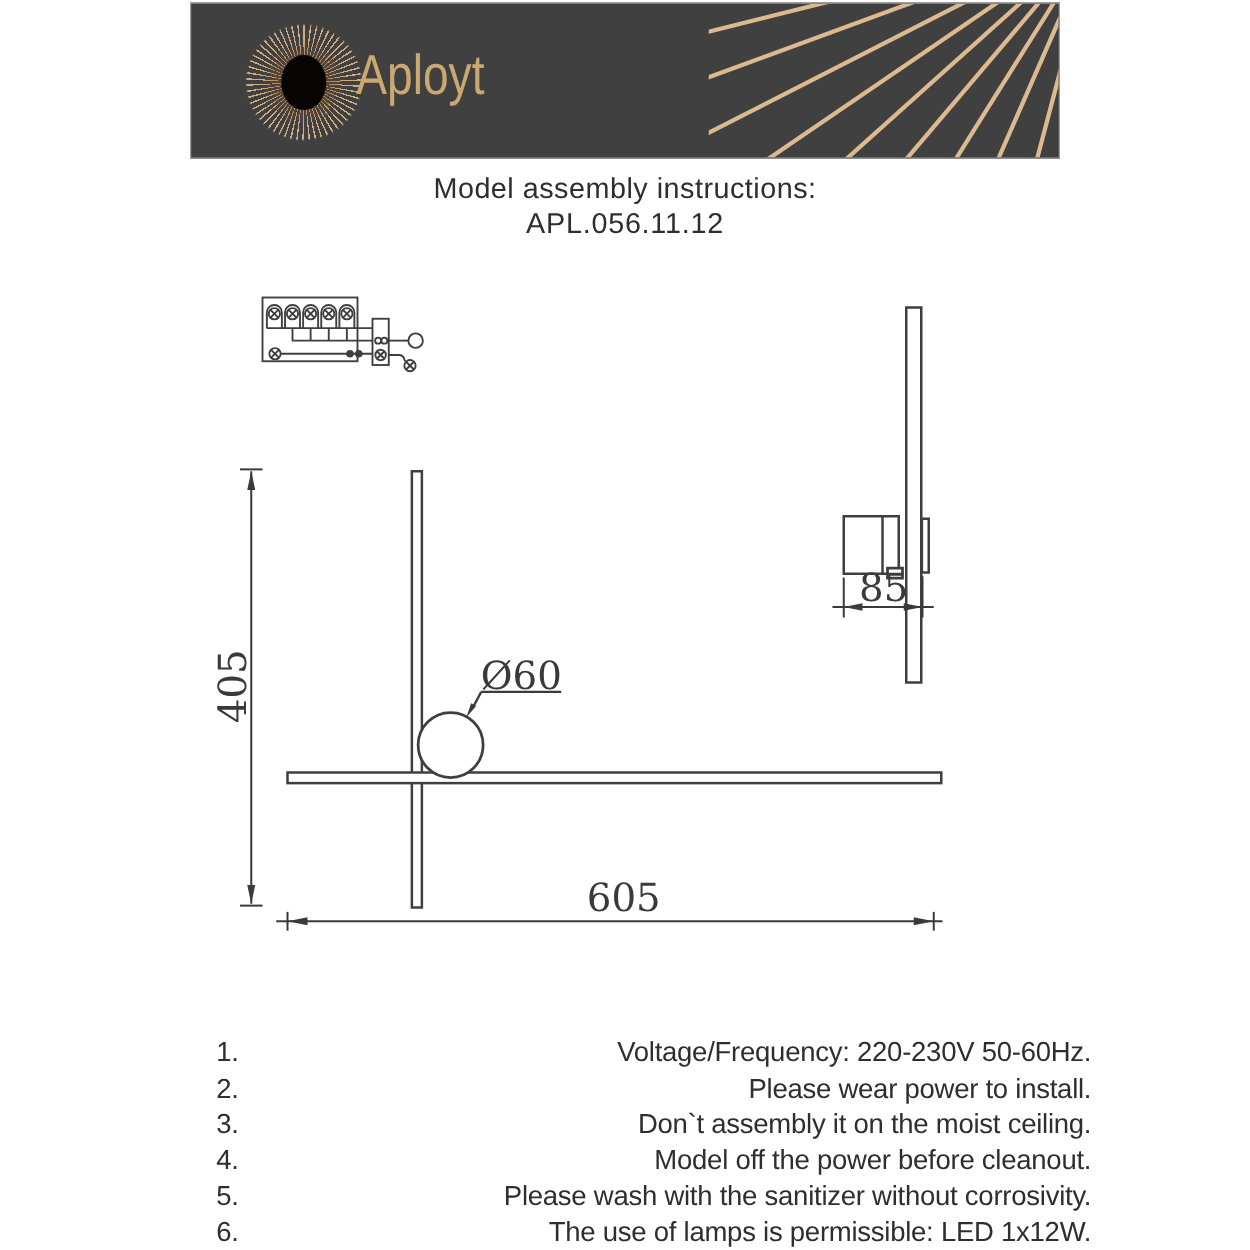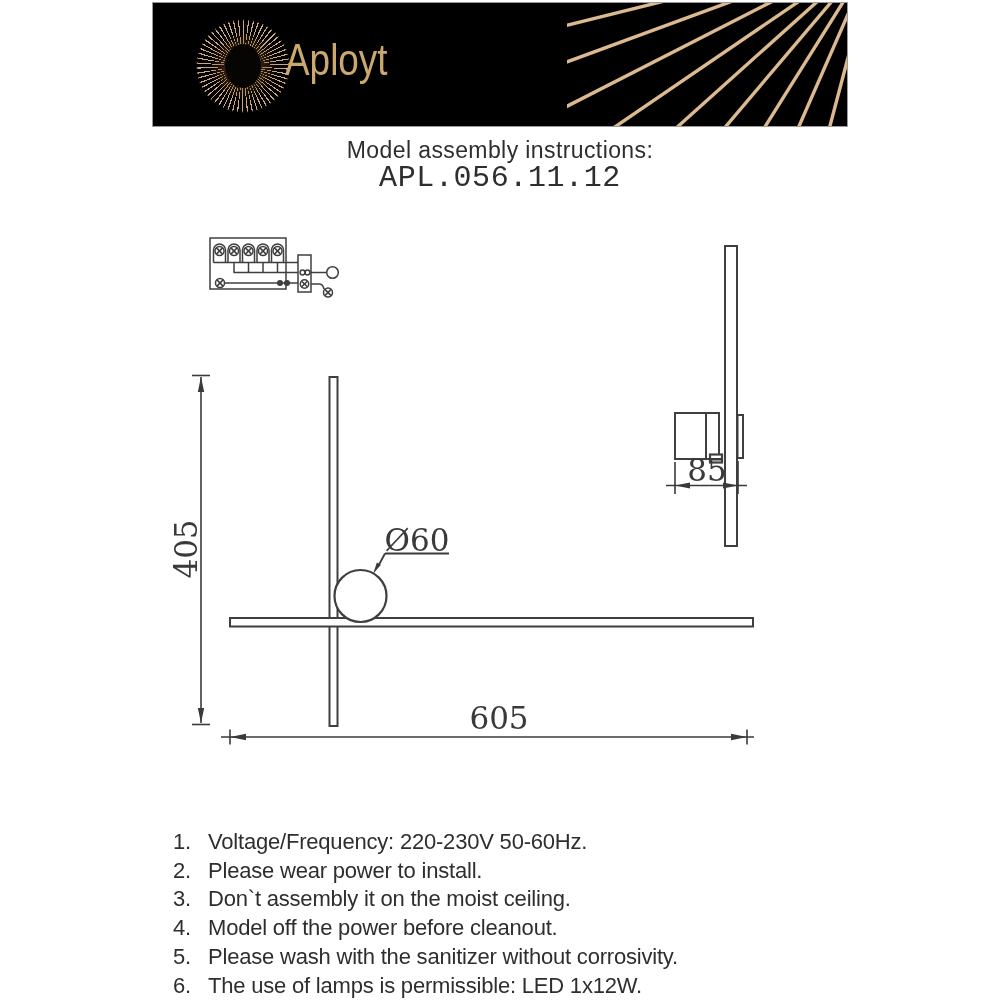--- a/index.html
+++ b/index.html
@@ -3,21 +3,21 @@
 <meta charset="utf-8">
 <style>
   html,body{margin:0;padding:0;}
   body{
     width:1000px;height:1000px;position:relative;background:#ffffff;
     font-family:"Liberation Sans", sans-serif;overflow:hidden;
   }
   
   .banner{
     position:absolute;left:152px;top:2px;width:694px;height:123px;
-    background:#000000;border:1px solid #9a9a9a;overflow:hidden;
+    background:#404040;border:1px solid #9a9a9a;overflow:hidden;
   }
   .sunburst-wrap{position:absolute;left:36px;top:9px;width:108px;height:108px;}
   .sunburst{
     position:absolute;inset:0;border-radius:50%;
     background:repeating-conic-gradient(rgba(216,178,134,0.95) 0deg 1.6deg, rgba(11,9,8,0) 1.6deg 6.2deg);
     -webkit-mask:radial-gradient(circle, transparent 0 17px, #000 19px 45px, transparent 47px);
             mask:radial-gradient(circle, transparent 0 17px, #000 19px 45px, transparent 47px);
   }
   .sunburst-glow{
     position:absolute;inset:0;border-radius:50%;
@@ -29,29 +29,29 @@
   }
   .brand-text{
     position:absolute;left:132px;top:34px;
     font-size:45px;line-height:45px;font-weight:400;color:#cba870;
     letter-spacing:0px;transform:scaleX(0.82);transform-origin:left center;
   }
   .rays-svg{position:absolute;right:0;top:0;}
   
   .title-block{position:absolute;left:0;top:136px;width:1000px;text-align:center;color:#2e2e2e;}
   .title-line1{font-size:23px;line-height:28px;letter-spacing:0.4px;}
-  .title-line2{font-size:30px;line-height:28px;letter-spacing:0.6px;font-family:Liberation Mono, monospace;}
+  .title-line2{font-size:23px;line-height:28px;letter-spacing:0.6px;}
   
   .drawing-svg{position:absolute;left:0;top:0;}
   .drawing-svg text{font-family:"DejaVu Serif","Liberation Serif",serif;fill:#3a3a3a;}
   
   .instructions{position:absolute;left:173px;top:828px;width:700px;color:#2e2e2e;}
   .instr-row{display:flex;font-size:22px;line-height:28.7px;letter-spacing:-0.2px;}
   .instr-num{width:35px;flex:0 0 35px;}
-  .instr-text{flex:1;}
+  .instr-text{flex:1;text-align:right;}
 </style>
 </head>
 <body>
 
 <div class="banner">
   <div class="sunburst-wrap">
     <div class="sunburst"></div>
     <div class="sunburst-glow"></div>
     <div class="sunburst-core"></div>
   </div>

